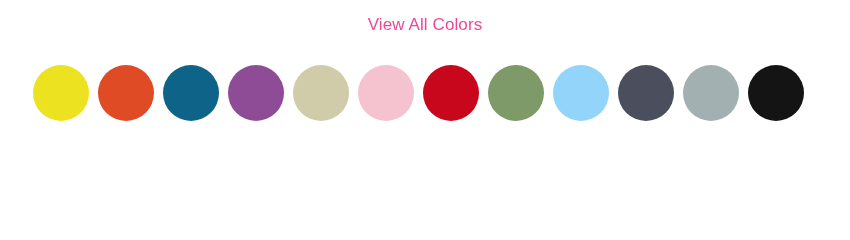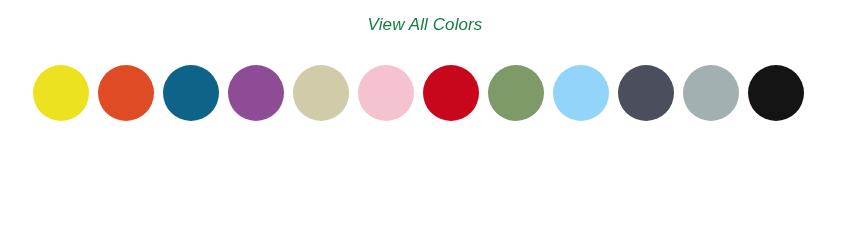--- a/index.html
+++ b/index.html
@@ -61,21 +61,21 @@
     width: 850px;
     height: 105px;
     background: #ffffff;
   }
 </style>
 </head>
 <body>
 
 <div class="page" style="background: rgb(255, 255, 255);">
 
-  <div class="panel-title" style="color: #15803d; font-style: italic;">View All Colors</div>
+  <div class="panel-title" style="color: #ec4899;">View All Colors</div>
 
   <div class="swatch-row">
       <div class="swatch" title="#ECE21F" style="background: rgb(236, 226, 31);"></div>
       <div class="swatch" title="#DE4B24" style="background: rgb(222, 75, 36);"></div>
       <div class="swatch" title="#0E6389" style="background: rgb(14, 99, 137);"></div>
       <div class="swatch" title="#8E4B96" style="background: rgb(142, 75, 150);"></div>
       <div class="swatch" title="#D0CCA9" style="background: rgb(208, 204, 169);"></div>
       <div class="swatch" title="#F5C3D0" style="background: rgb(245, 195, 208);"></div>
       <div class="swatch" title="#C8061C" style="background: rgb(200, 6, 28);"></div>
       <div class="swatch" title="#7D9A68" style="background: rgb(125, 154, 104);"></div>

